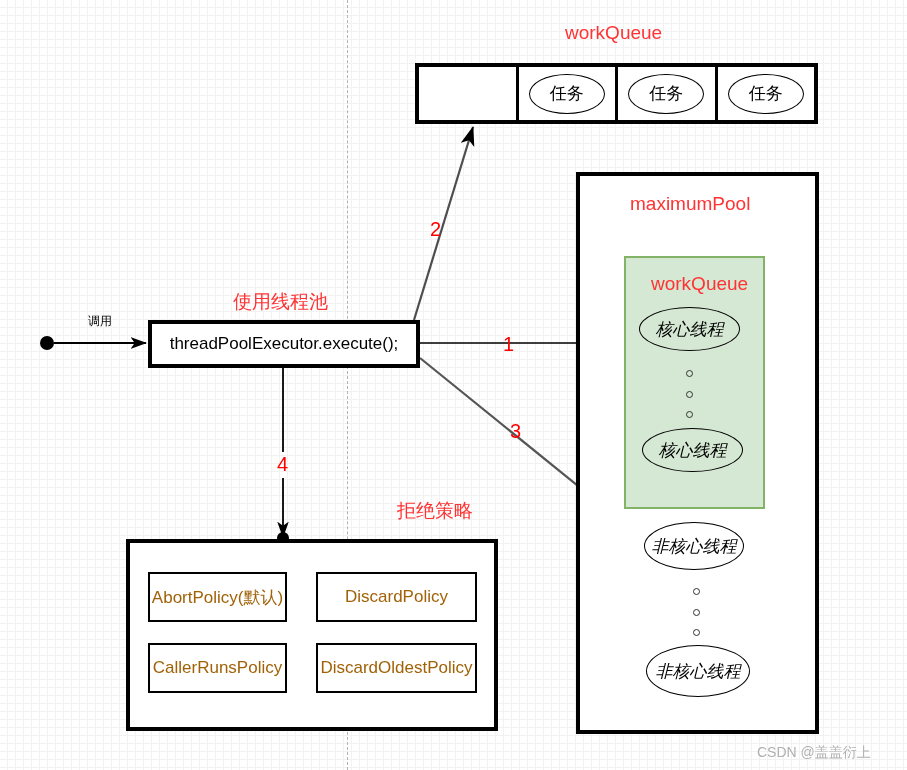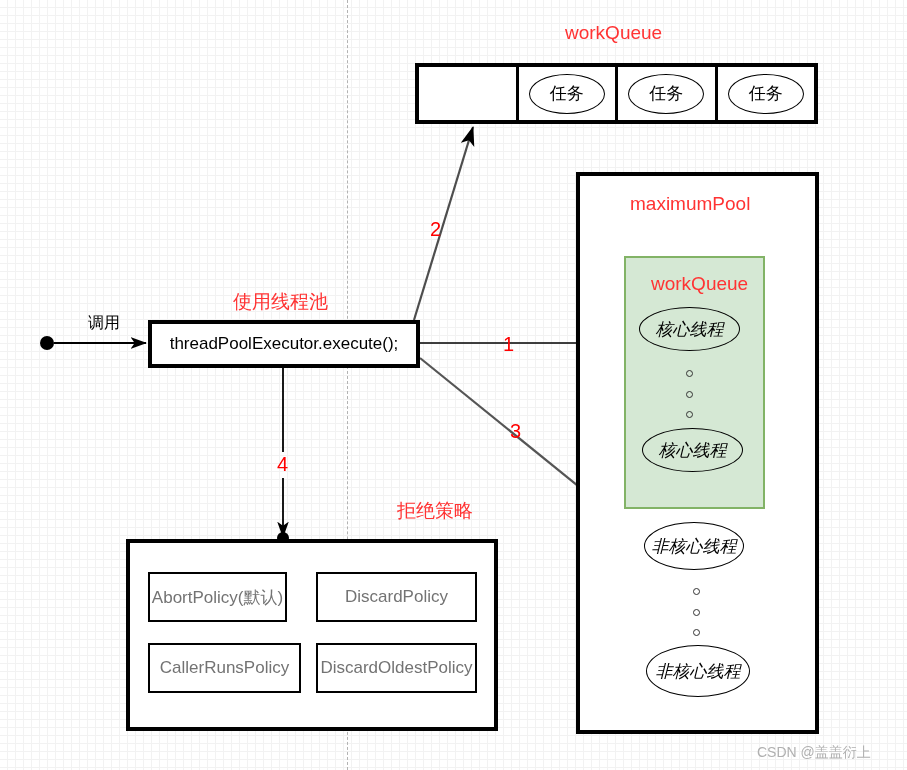--- a/index.html
+++ b/index.html
@@ -47,21 +47,21 @@
   .num-label {
     position: absolute;
     color: #ff0000;
     font-size: 20px;
     font-weight: normal;
     white-space: nowrap;
   }
   .black-label {
     position: absolute;
     color: #000000;
-    font-size: 16px;
+    font-size: 12px;
     white-space: nowrap;
   }
   
   .thickbox {
     position: absolute;
     border: 4px solid #000000;
     background: #ffffff;
     box-sizing: border-box;
   }
   .queue {
@@ -140,21 +140,21 @@
   }
   .policy-box {
     position: absolute;
     border: 2.5px solid #000000;
     background: #ffffff;
     box-sizing: border-box;
     display: flex;
     align-items: center;
     justify-content: center;
     font-size: 17px;
-    color: #737373;
+    color: #a16207;
   }
   .watermark {
     position: absolute;
     color: #b0b0b0;
     font-size: 14px;
     white-space: nowrap;
   }
 </style>
 </head>
 <body>
@@ -239,18 +239,18 @@
   <div class="num-label" style="left:503px; top:333px;">1</div>
   <div class="num-label" style="left:430px; top:218px;">2</div>
   <div class="num-label" style="left:510px; top:420px;">3</div>
   <div class="num-label" style="left:277px; top:453px;">4</div>
 
   <div class="red-label" style="left:397px; top:498px;">拒绝策略</div>
   <div class="thickbox" style="left:126px; top:539px; width:372px; height:192px;"></div>
 
   <div class="policy-box" style="left:148px; top:572px; width:139px; height:50px;">AbortPolicy(默认)</div>
   <div class="policy-box" style="left:316px; top:572px; width:161px; height:50px;">DiscardPolicy</div>
-  <div class="policy-box" style="left:148px; top:643px; width:153px; height:50px;">CallerRunsPolicy</div>
+  <div class="policy-box" style="left:148px; top:643px; width:139px; height:50px;">CallerRunsPolicy</div>
   <div class="policy-box" style="left:316px; top:643px; width:161px; height:50px;">DiscardOldestPolicy</div>
 
   <div class="watermark" style="left:757px; top:744px;">CSDN @盖盖衍上</div>
 
 </div>
 
 </body></html>

